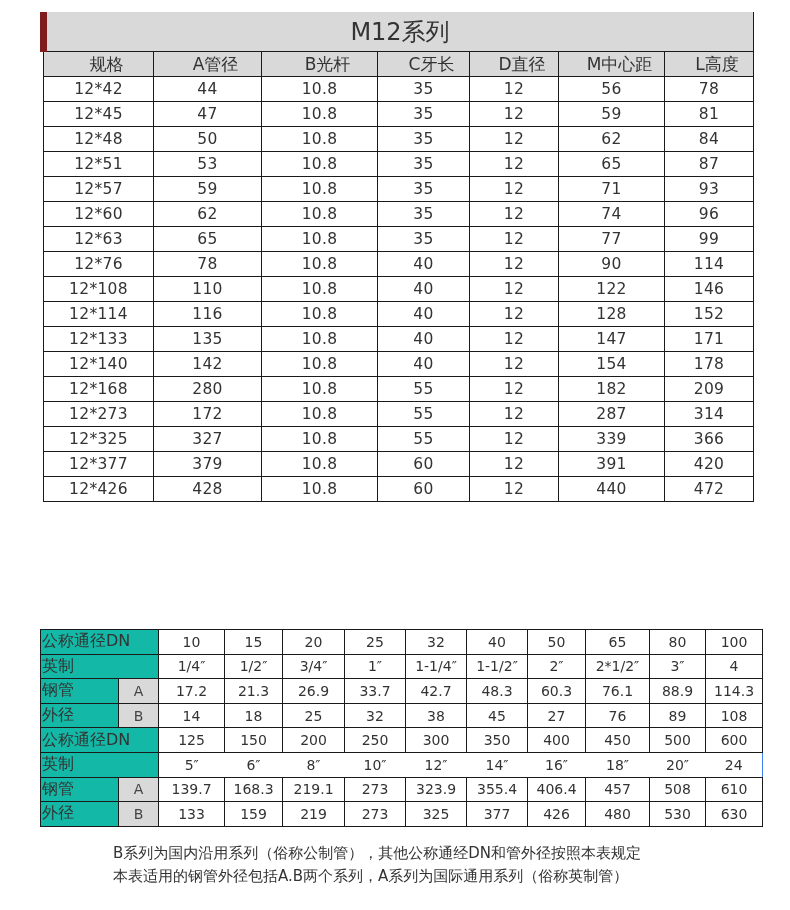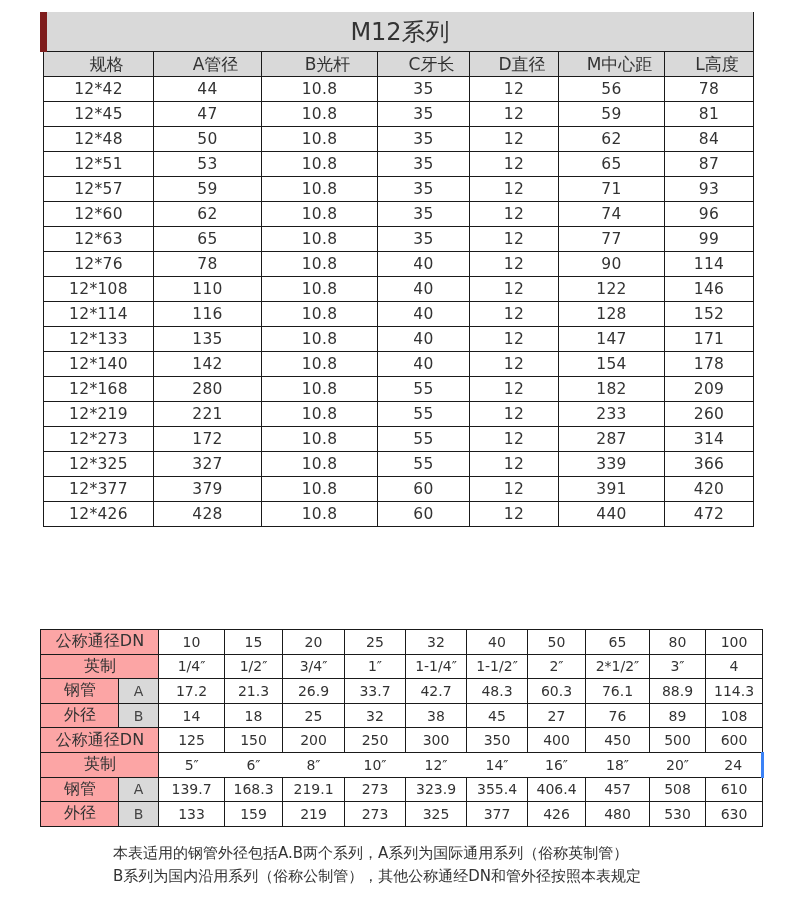--- a/index.html
+++ b/index.html
@@ -14,24 +14,24 @@
   #t1 .title-cell { height: 39px; background: #d9d9d9; font-size: 24px; color: #333;
         border-top: none; border-left: 7px solid #7f1d1d; }
   #t1 thead tr.hdr th { height: 24px; background: #d9d9d9; font-size: 17px; color: #333; padding-left: 16px; }
   #t1 tbody td { height: 24px; font-size: 15.5px; color: #333; letter-spacing: 0.3px; }
 
   
   #t2 { position: absolute; left: 40px; top: 629px; width: 722px;
         border-collapse: collapse; table-layout: fixed; }
   #t2 td { border: 1px solid #1a1a1a; padding: 0; height: 23.6px; text-align: center;
         font-size: 14px; color: #333; white-space: nowrap; overflow: hidden; }
-  #t2 td.lbl { background: #fca5a5; text-align: center; font-size: 16px; color: #333; padding-left: 1px; }
+  #t2 td.lbl { background: #14b8a6; text-align: left; font-size: 16px; color: #333; padding-left: 1px; }
   #t2 td.sub { background: #d9d9d9; font-size: 14px; color: #444; }
   #t2 tr.noinner td.v { border-left: none; border-right: none; }
-  #t2 tr.noinner td.v:last-child { border-right: 3px solid #3b82f6; }
+  #t2 tr.noinner td.v:last-child { border-right: 1px solid #3b82f6; }
   #t2 tr.noinner td.v:first-of-type { border-left: 1px solid #1a1a1a; }
 
   
   .notes { position: absolute; left: 113px; top: 842px; width: 640px; font-size: 15px;
            color: #333; line-height: 23px; }
   .notes div { white-space: nowrap; }
 </style>
 </head>
 <body>
 
@@ -171,29 +171,20 @@
       <tr>
         <td>12*168</td>
         <td>280</td>
         <td>10.8</td>
         <td>55</td>
         <td>12</td>
         <td>182</td>
         <td>209</td>
       </tr>
       <tr>
-        <td>12*219</td>
-        <td>221</td>
-        <td>10.8</td>
-        <td>55</td>
-        <td>12</td>
-        <td>233</td>
-        <td>260</td>
-      </tr>
-      <tr>
         <td>12*273</td>
         <td>172</td>
         <td>10.8</td>
         <td>55</td>
         <td>12</td>
         <td>287</td>
         <td>314</td>
       </tr>
       <tr>
         <td>12*325</td>
@@ -346,15 +337,15 @@
         <td class="v">377</td>
         <td class="v">426</td>
         <td class="v">480</td>
         <td class="v">530</td>
         <td class="v">630</td>
       </tr>
     </tbody>
 </table>
 
 <div class="notes">
+  <div>B系列为国内沿用系列（俗称公制管），其他公称通经DN和管外径按照本表规定</div>
   <div>本表适用的钢管外径包括A.B两个系列，A系列为国际通用系列（俗称英制管）</div>
-  <div>B系列为国内沿用系列（俗称公制管），其他公称通经DN和管外径按照本表规定</div>
 </div>
 
 </body></html>

